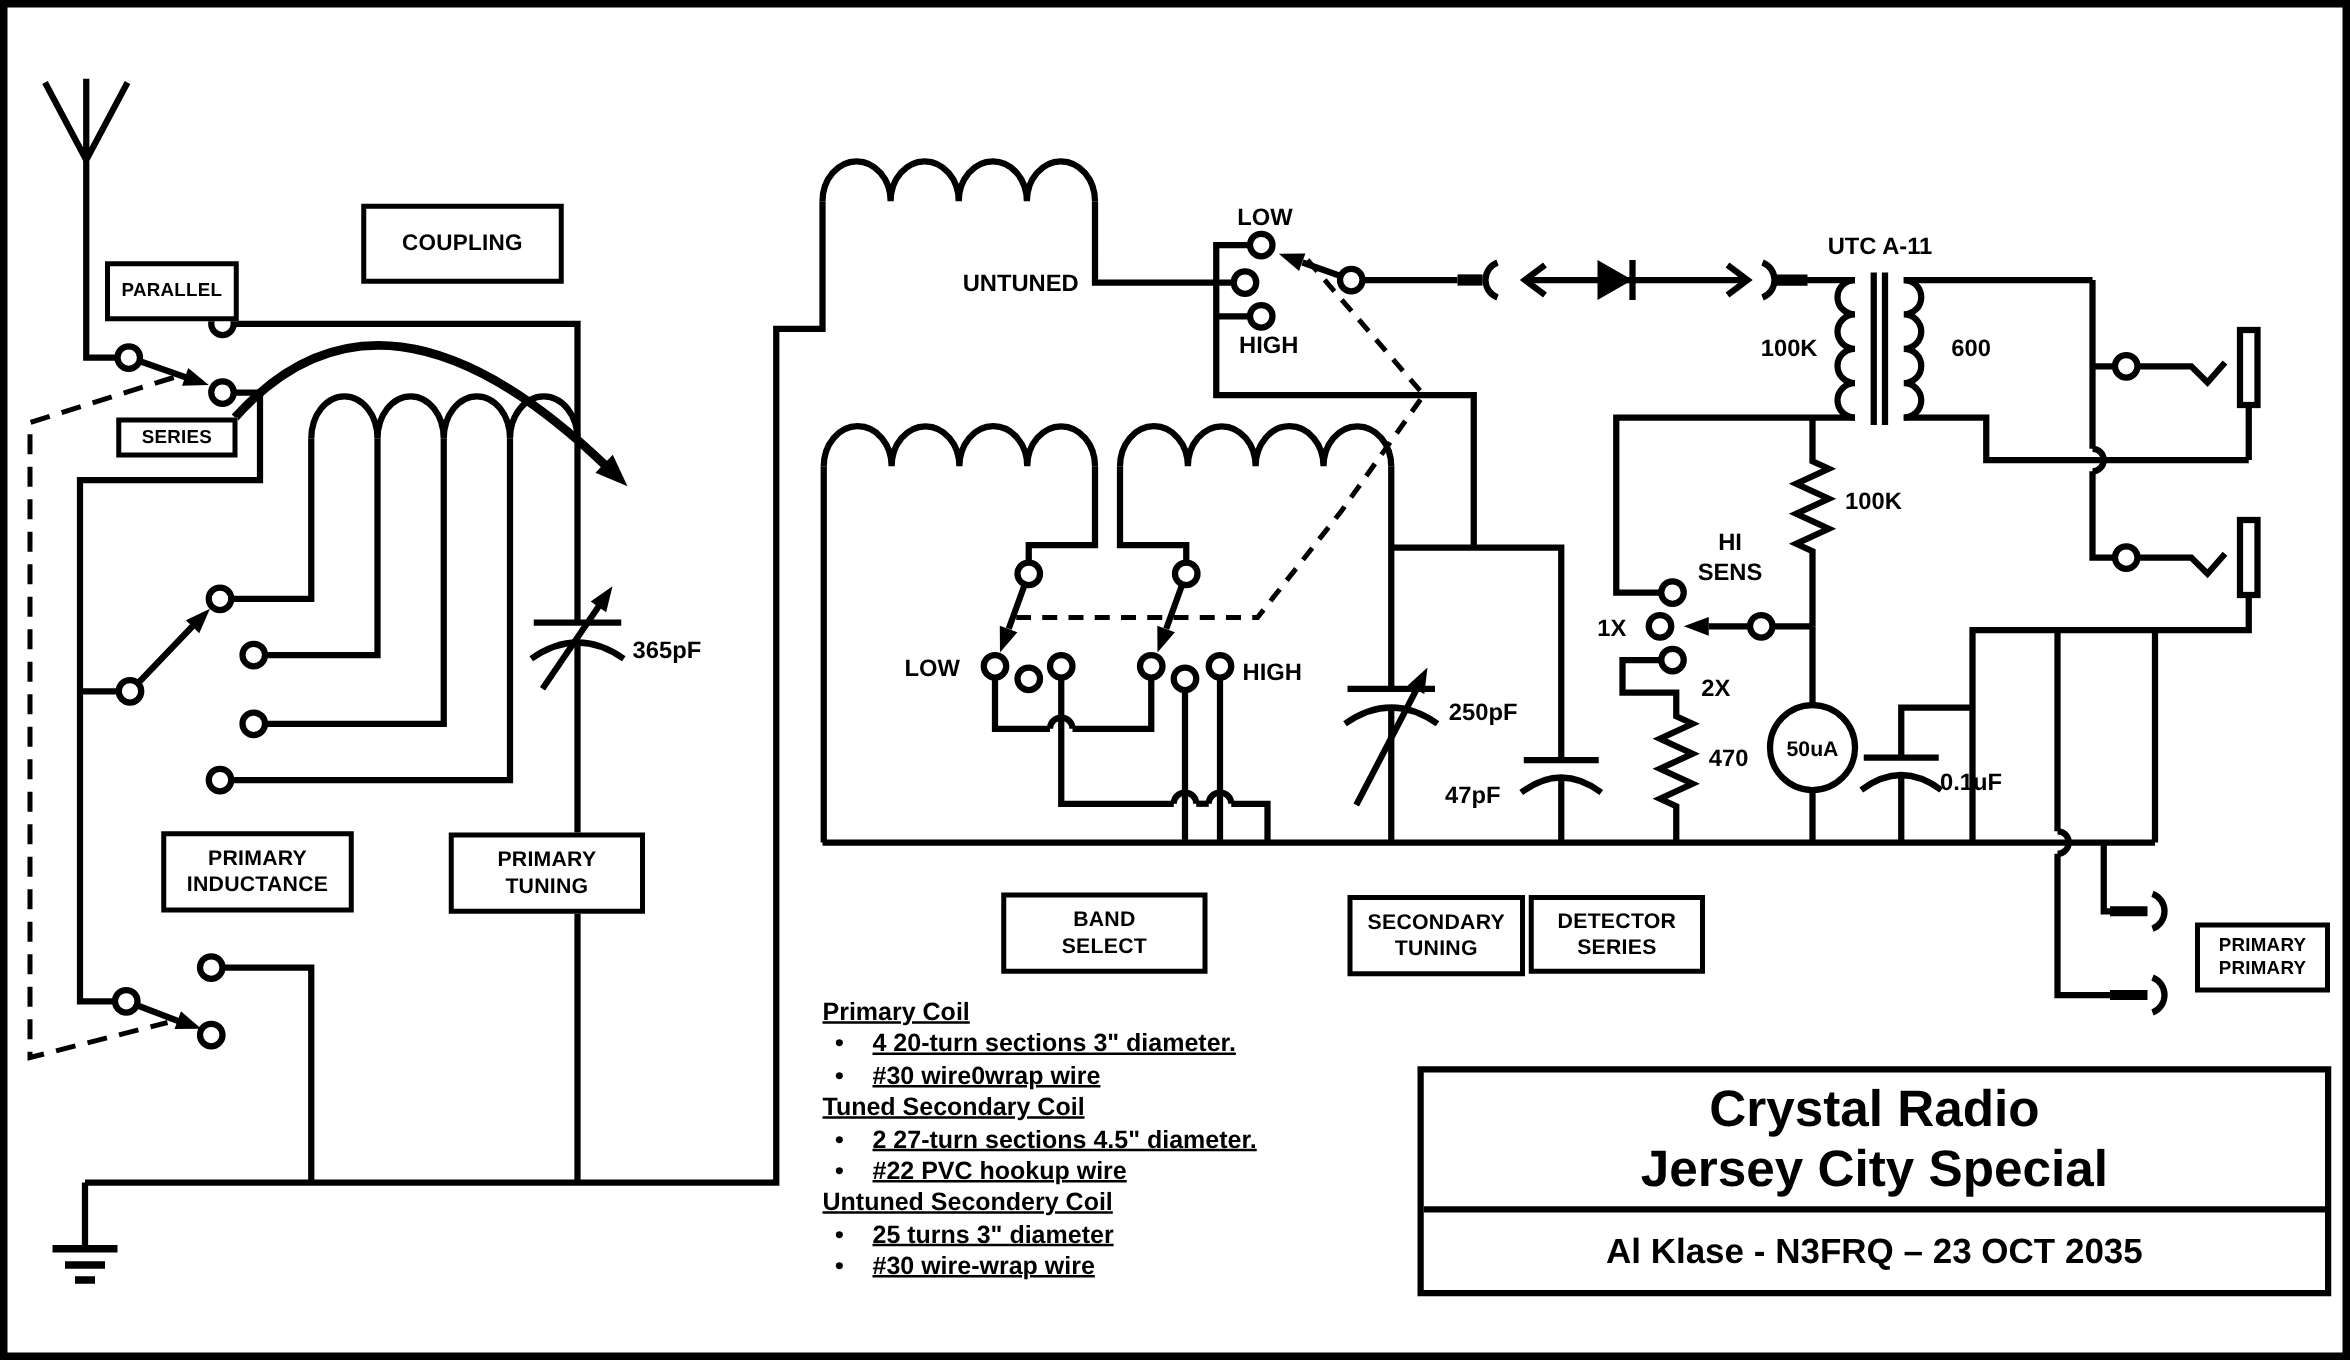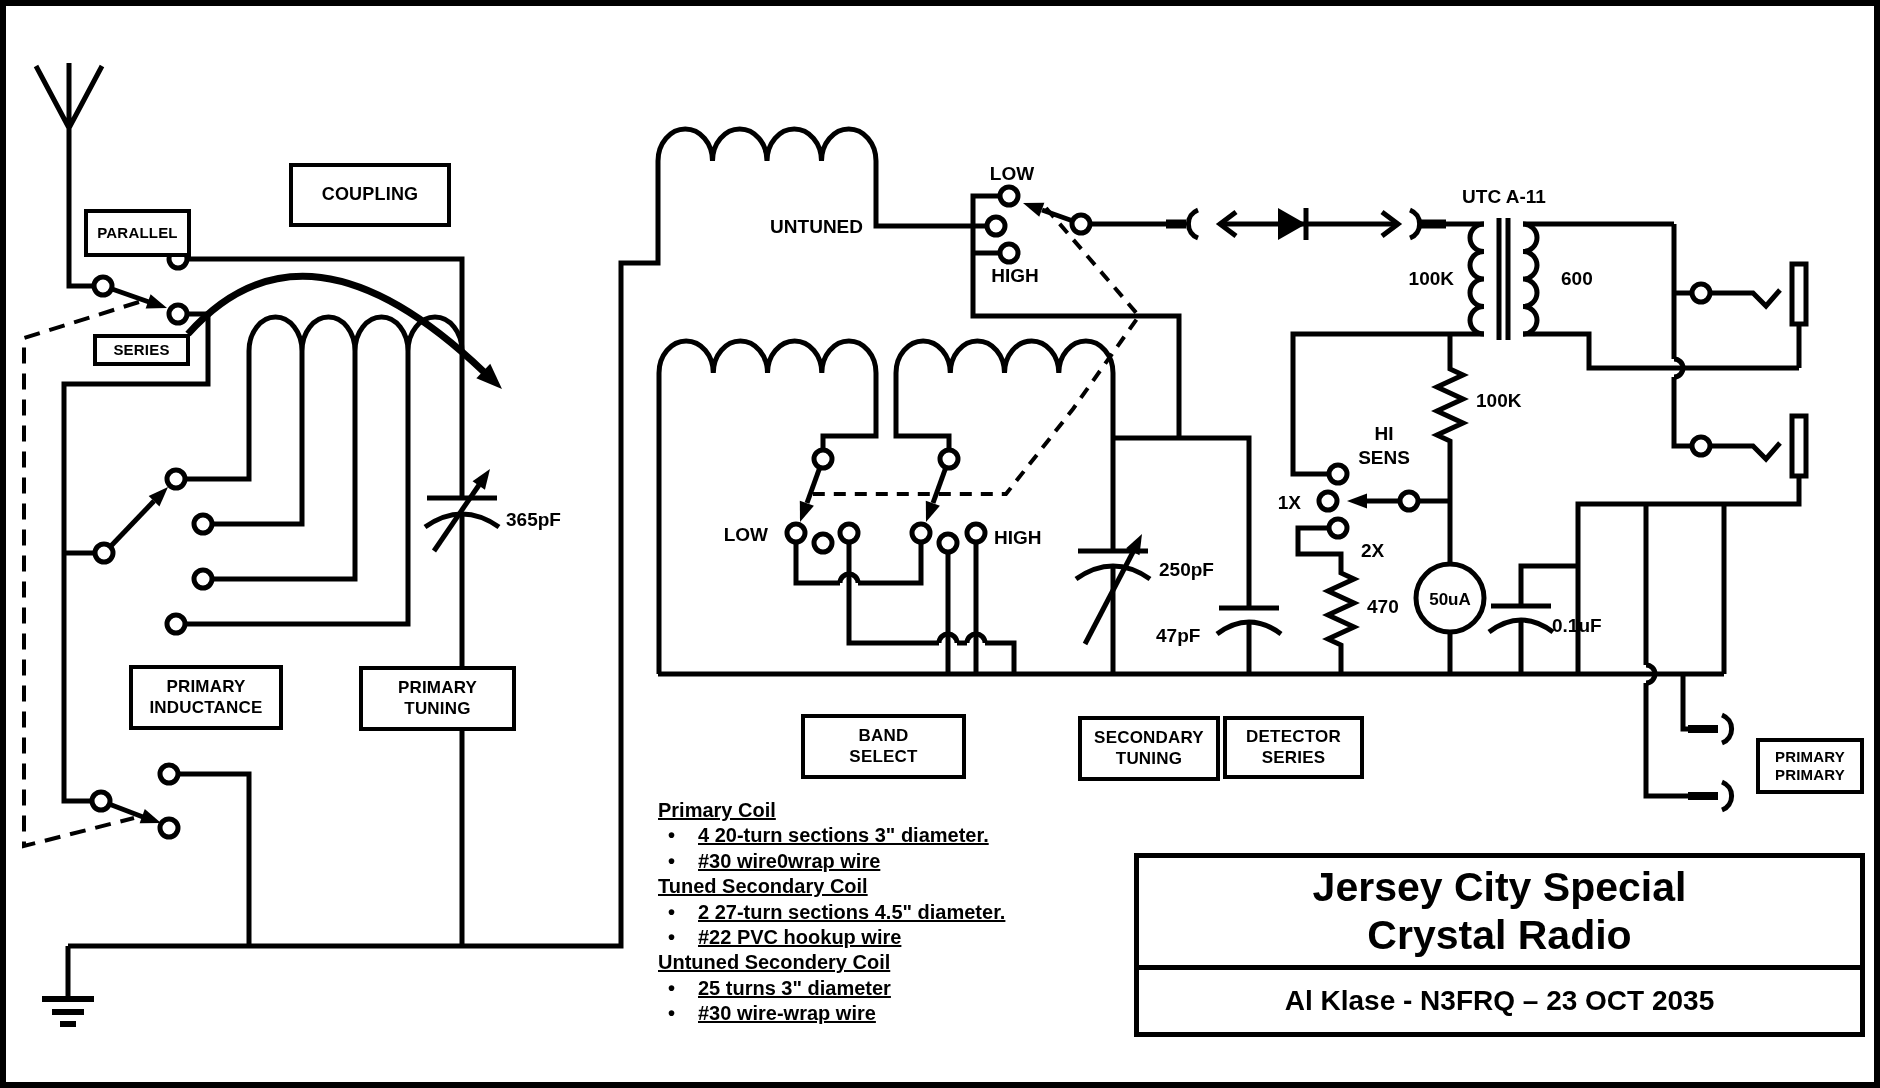--- a/index.html
+++ b/index.html
@@ -328,19 +328,19 @@
   <div class="nheading">Tuned Secondary Coil</div>
   <div class="nitem">2 27-turn sections 4.5" diameter.</div>
   <div class="nitem">#22 PVC hookup wire</div>
   <div class="nheading">Untuned Secondery Coil</div>
   <div class="nitem">25 turns 3" diameter</div>
   <div class="nitem">#30 wire-wrap wire</div>
 </div>
 
 <div id="titleblock">
   <div class="tb-title">
+    <span>Crystal Radio</span>
     <span>Jersey City Special</span>
-    <span>Crystal Radio</span>
   </div>
   <div class="tb-author">Al Klase - N3FRQ – 23 OCT 2035</div>
 </div>
 
 </div>
 
 </body></html>

